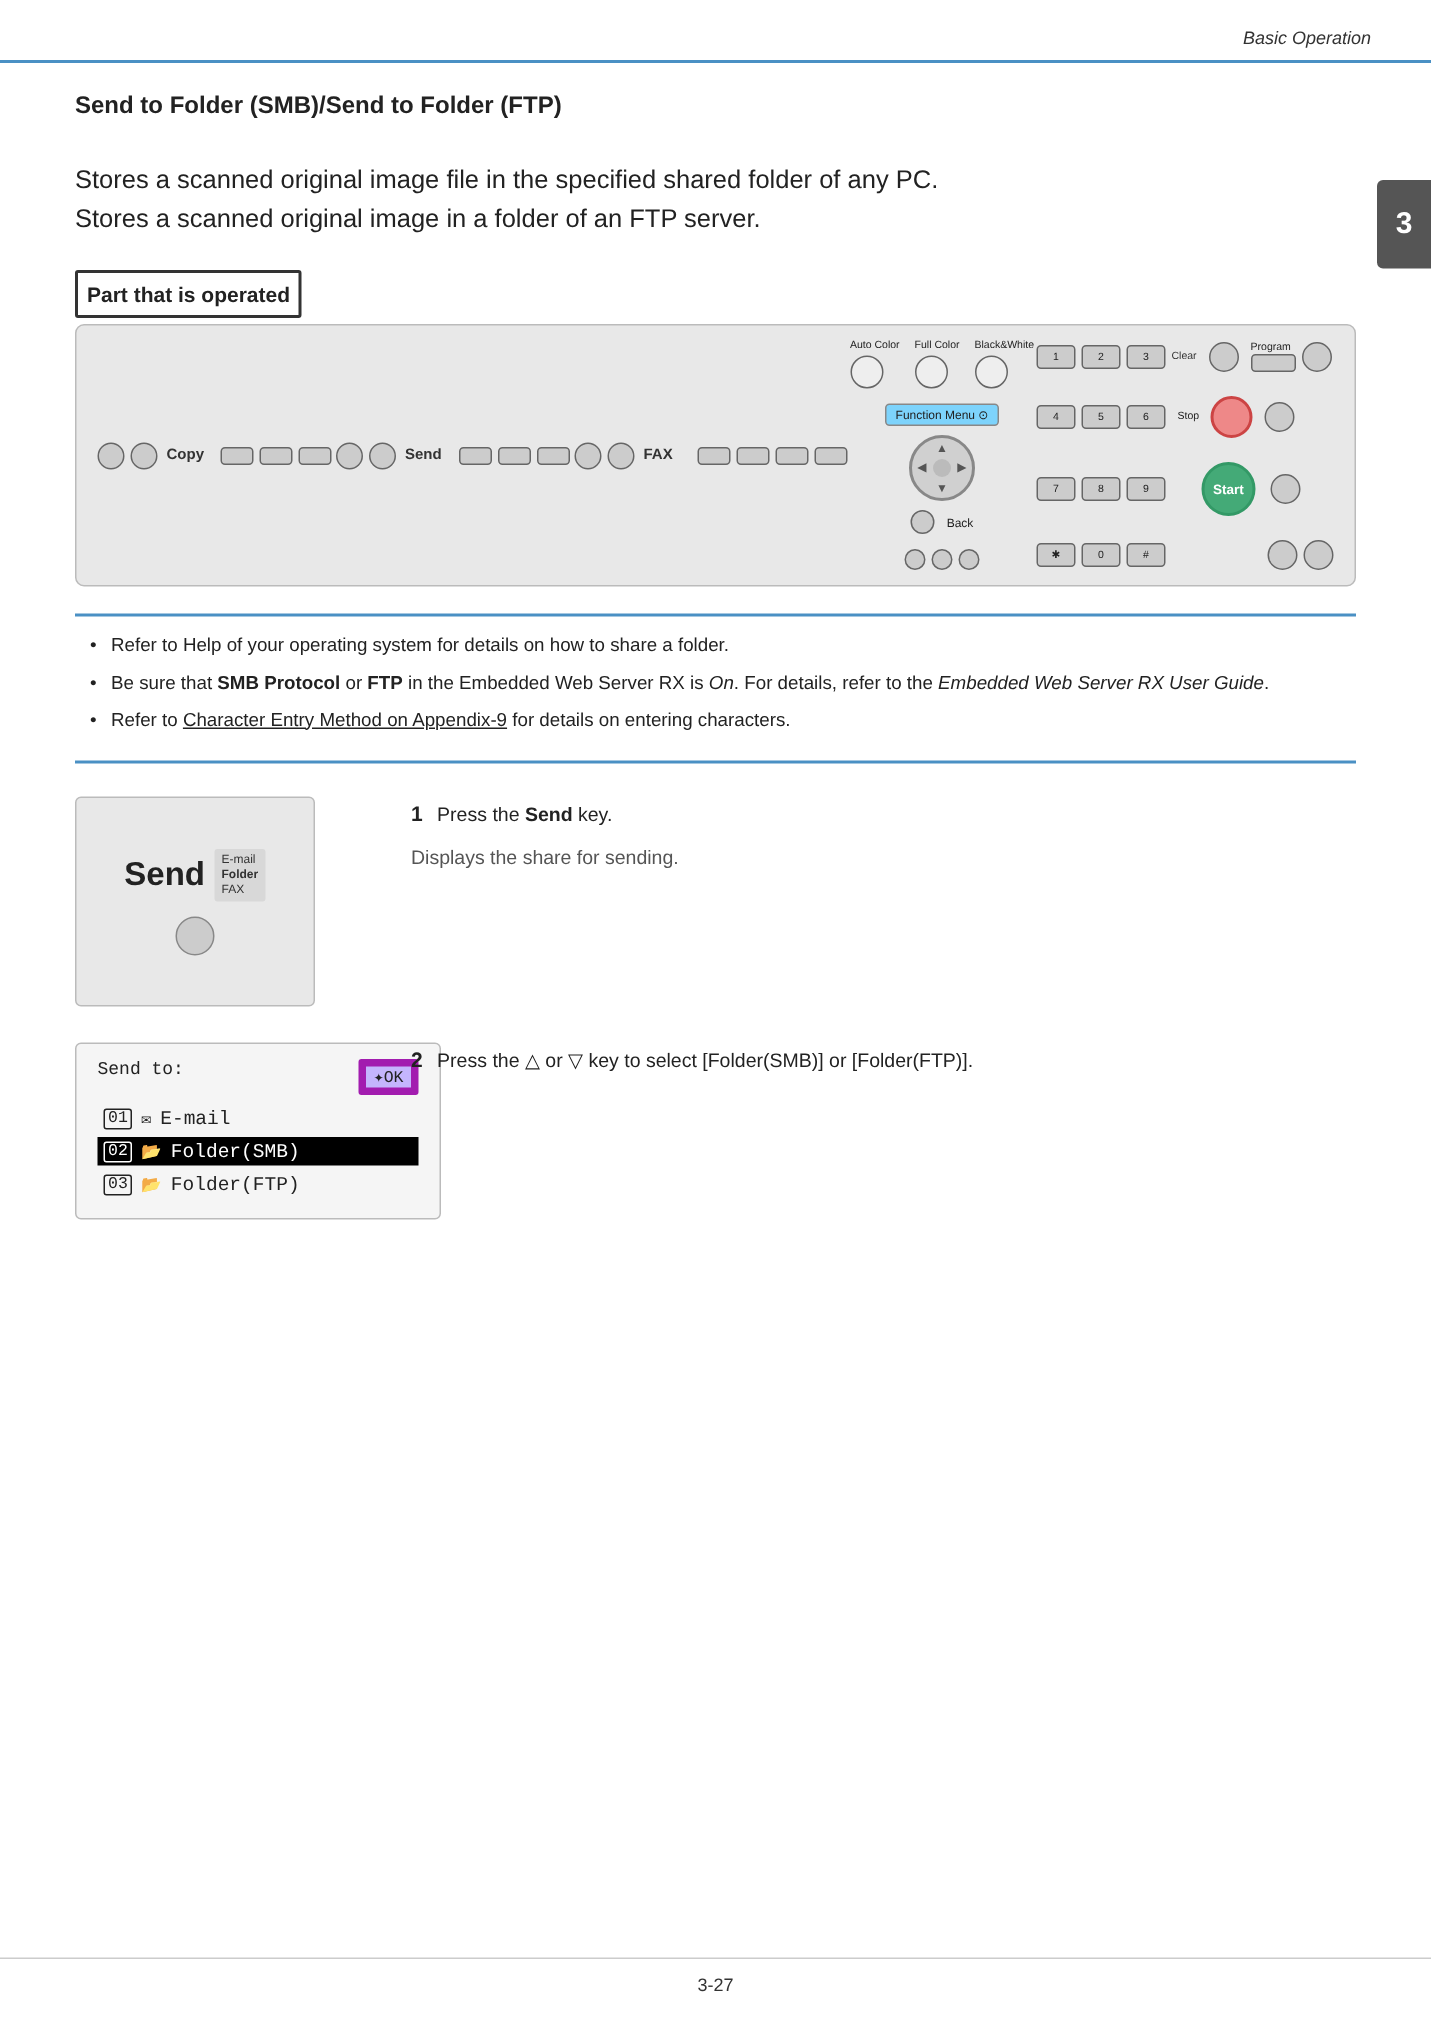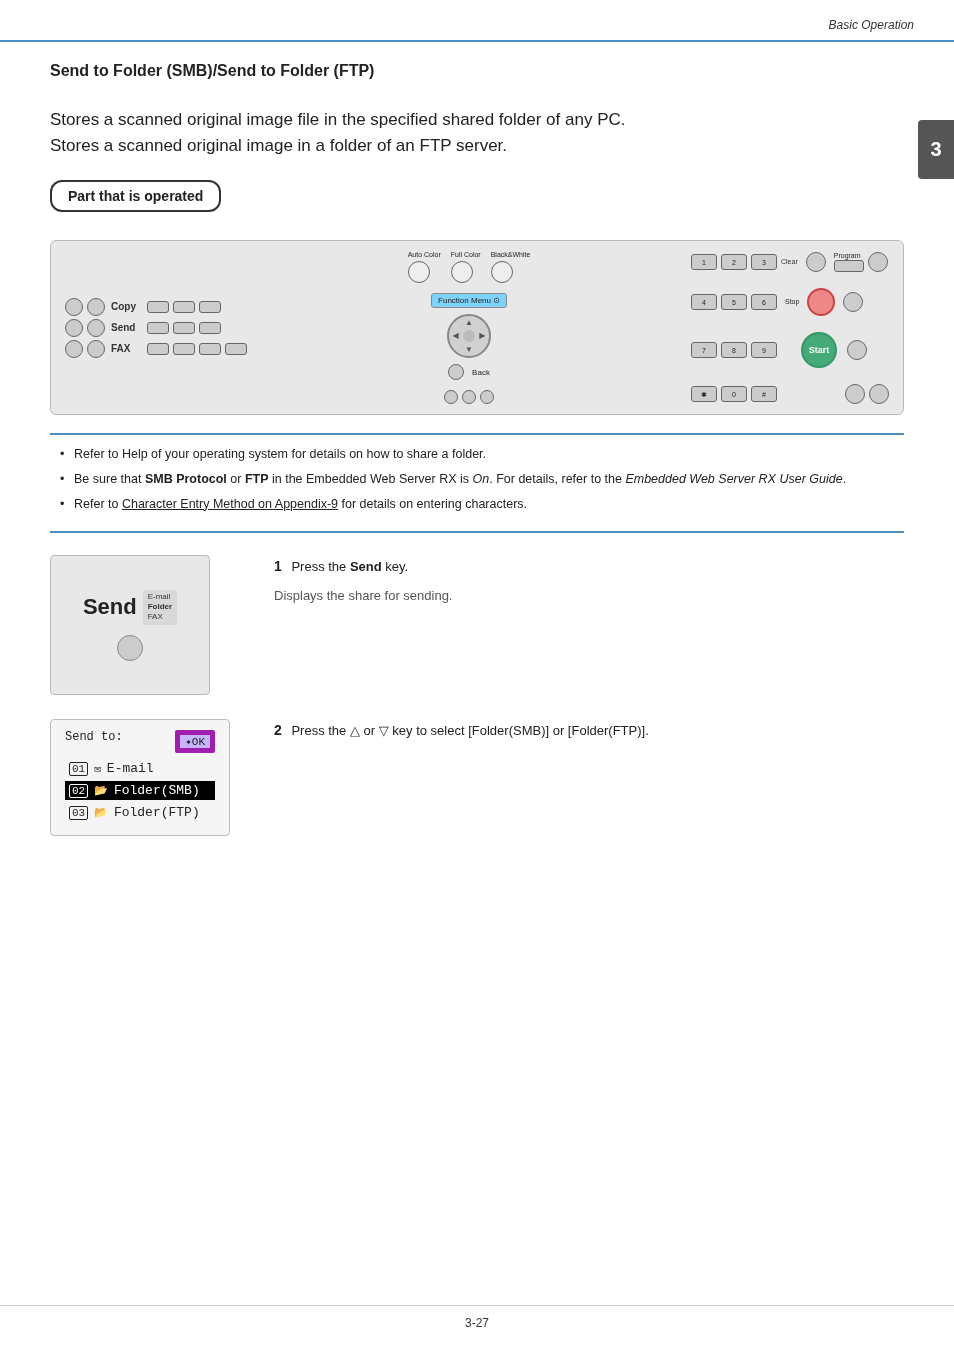--- a/index.html
+++ b/index.html
@@ -53,45 +53,45 @@
     .section-desc {
       font-size: 17px;
       margin-bottom: 6px;
       color: #222;
     }
 
     
     .part-operated-box {
       display: inline-block;
       border: 2px solid #333;
-      border-radius: 12px;
-      padding: 6px 16px;
+      border-radius: 2px;
+      padding: 6px 6px;
       font-size: 14px;
       font-weight: bold;
-      margin: 18px 0 28px 0;
+      margin: 18px 0 4px 0;
     }
 
     
     .control-panel {
       width: 100%;
       border: 1px solid #bbb;
       background: #e8e8e8;
       border-radius: 6px;
       padding: 10px 14px;
       margin-bottom: 18px;
       display: flex;
       align-items: center;
       justify-content: space-between;
       min-height: 90px;
       overflow: hidden;
     }
 
     .panel-left {
       display: flex;
-      flex-direction: column;
+      flex-direction: row;
       gap: 3px;
       font-size: 9px;
     }
 
     .panel-section {
       display: flex;
       align-items: center;
       gap: 6px;
     }
 
@@ -274,21 +274,21 @@
     .send-key-btn {
       width: 26px;
       height: 26px;
       border-radius: 50%;
       border: 1px solid #888;
       background: #ccc;
     }
 
     
     .screen-box {
-      width: 180px;
+      width: 244px;
       border: 1px solid #bbb;
       background: #f5f5f5;
       border-radius: 4px;
       padding: 10px 14px;
       font-family: 'Courier New', monospace;
       font-size: 13px;
       margin-bottom: 14px;
     }
 
     .screen-header {

